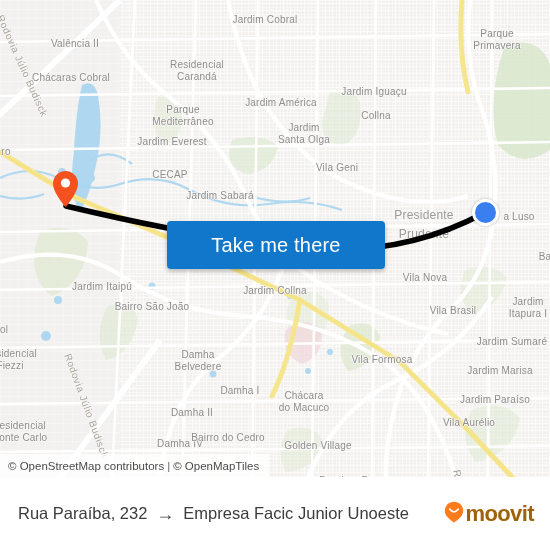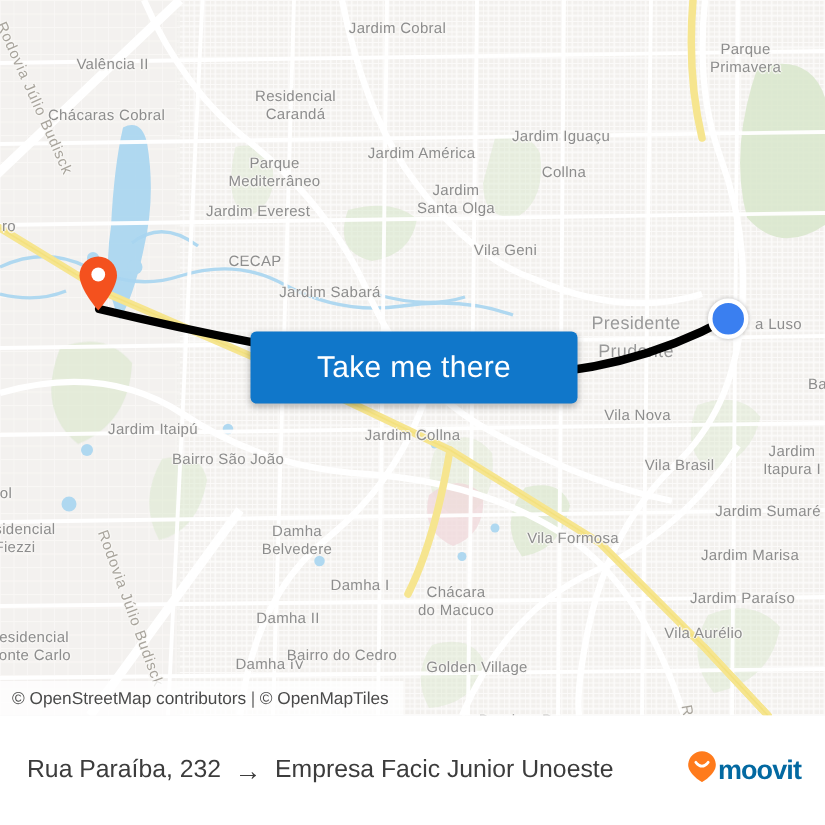--- a/index.html
+++ b/index.html
@@ -156,23 +156,23 @@
     color: #3c3c3c;
     line-height: 1;
   }
   #moovit-logo {
     display: flex;
     align-items: center;
     flex: 0 0 auto;
     margin-left: 10px;
   }
   #moovit-wordmark {
-    font-size: 18px;
+    font-size: 22px;
     font-weight: bold;
-    color: #0369a1;
+    color: #a16207;
     letter-spacing: -.6px;
     margin-left: 1px;
   }
 </style>
 </head>
 <body>
 
 <div id="app">
 
   <div id="map">

